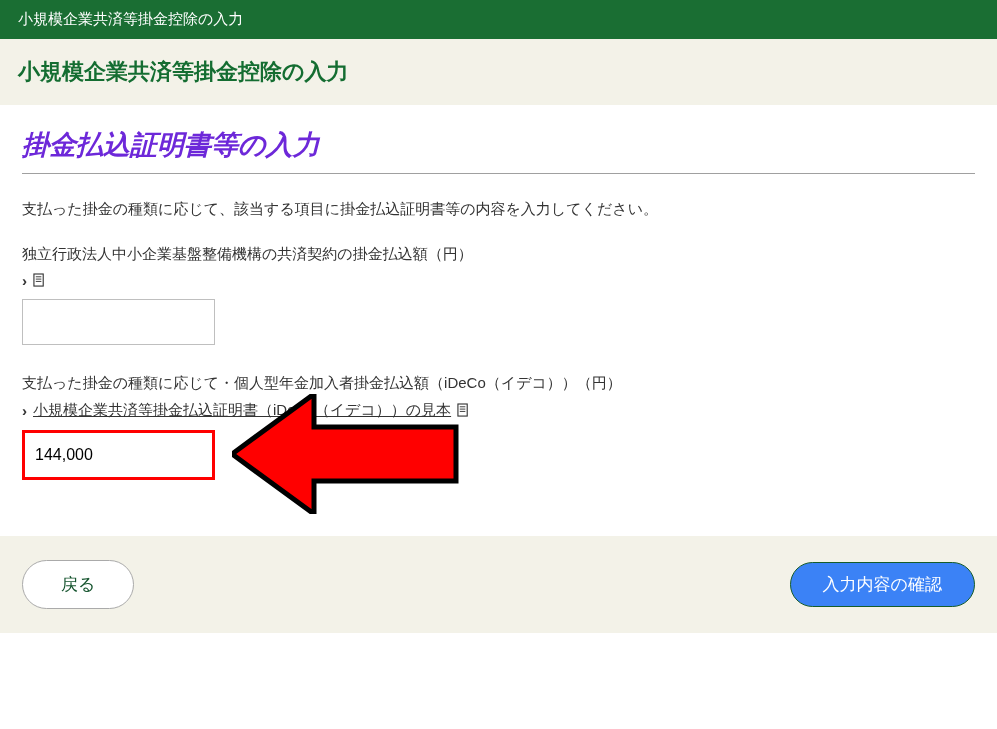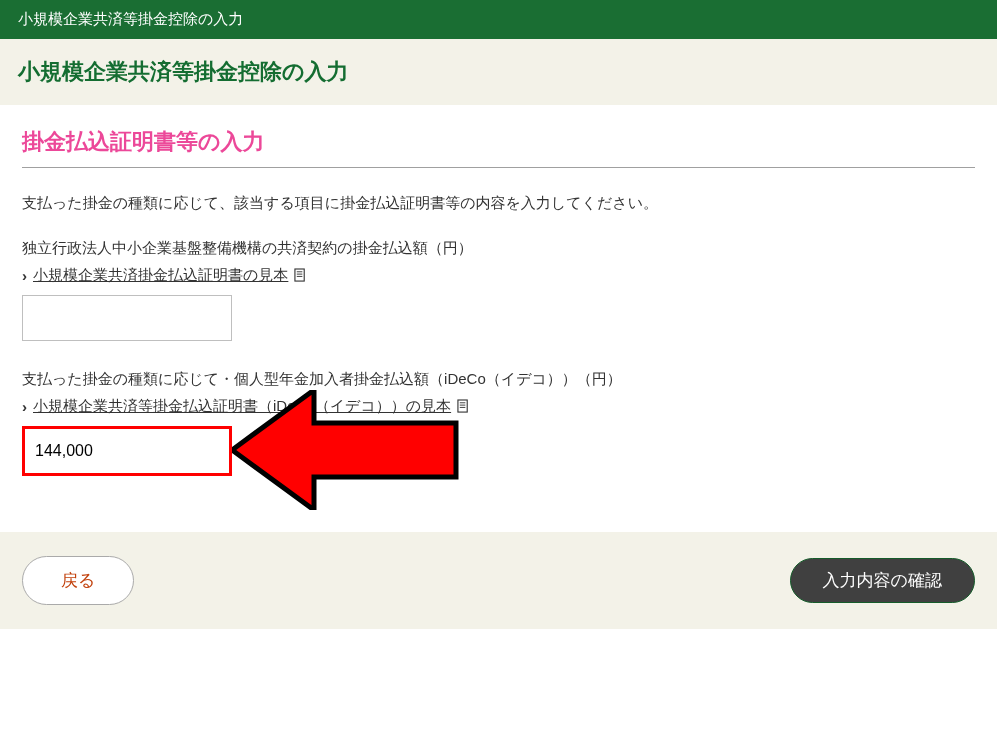--- a/index.html
+++ b/index.html
@@ -1,46 +1,46 @@
 <!DOCTYPE html>
 <html><head>
   <meta charset="utf-8">
   <style>
     * { box-sizing: border-box; margin: 0; padding: 0; }
     body { font-family: "Hiragino Kaku Gothic ProN", "Meiryo", sans-serif; color: #333; font-size: 15px; }
     .header-bar { background: #1a6e33; color: #fff; padding: 10px 18px; font-size: 15px; }
     .title-section { background: #f3f2e8; padding: 18px 18px; }
     .page-title { color: #146d31; font-size: 22px; font-weight: bold; }
     .content { padding: 22px 22px 30px 22px; }
-    .section-heading { color: #ec4899; font-size: 22px; font-weight: bold; padding-bottom: 10px; }
+    .section-heading { color: #6d28d9; font-size: 27px; font-weight: bold; padding-bottom: 10px; font-style: italic; }
     .divider { border: none; border-top: 1px solid #a0a0a0; margin-bottom: 22px; }
     .intro-text { margin-bottom: 20px; line-height: 1.7; margin-top: 20px; }
     .field-section { margin-bottom: 26px; }
     .field-label { margin-bottom: 6px; line-height: 1.6; }
     .sample-link-row { margin-bottom: 10px; display: flex; align-items: center; gap: 6px; }
     .chevron { color: #333; font-weight: bold; font-size: 15px; display: inline-block; }
     .sample-link { color: #333; text-decoration: underline; cursor: pointer; }
     .doc-icon { display: inline-flex; width: 13px; height: 15px; }
     .doc-icon svg { width: 100%; height: 100%; }
     .text-input {
-      width: 210px; height: 46px; border: 1px solid #bfbfbf;
+      width: 193px; height: 46px; border: 1px solid #bfbfbf;
       padding: 0 10px; font-size: 16px; font-family: inherit;
     }
     .text-input.highlighted { border: 3px solid #ff0000; height: 50px; }
     .footer-bar {
       background: #f3f2e8; padding: 24px 22px;
       display: flex; justify-content: space-between; align-items: center;
     }
     .back-button {
-      background: #fff; color: #c2410c; border: 1px solid #aaa;
+      background: #fff; color: #14532d; border: 1px solid #aaa;
       border-radius: 30px; padding: 12px 38px; font-size: 17px;
       cursor: pointer; font-family: Liberation Mono, monospace;
     }
     .confirm-button {
-      background: #404040; color: #fff; border: 1px solid #155c2a;
+      background: #3b82f6; color: #fff; border: 1px solid #155c2a;
       border-radius: 30px; padding: 10px 32px; font-size: 17px;
       cursor: pointer; font-family: inherit;
     }
     .input-arrow-row { position: relative; display: flex; align-items: center; }
     .arrow-wrap {
       position: absolute; left: 210px; top: -36px;
       width: 228px; height: 120px; pointer-events: none;
     }
     .arrow-wrap svg { width: 100%; height: 100%; }
   </style>
@@ -57,21 +57,20 @@
 
 <div class="content">
   <h2 class="section-heading">掛金払込証明書等の入力</h2>
   <hr class="divider">
   <p class="intro-text">支払った掛金の種類に応じて、該当する項目に掛金払込証明書等の内容を入力してください。</p>
 
   <div class="field-section">
     <div class="field-label">独立行政法人中小企業基盤整備機構の共済契約の掛金払込額（円）</div>
     <div class="sample-link-row">
       <span class="chevron">›</span>
-      <span class="sample-link">小規模企業共済掛金払込証明書の見本</span>
       <span class="doc-icon">
         <svg viewBox="0 0 14 16">
             <rect x="1" y="1" width="10" height="13" fill="none" stroke="#333" stroke-width="1.2"></rect>
             <line x1="3" y1="4" x2="9" y2="4" stroke="#333"></line>
             <line x1="3" y1="6.5" x2="9" y2="6.5" stroke="#333"></line>
             <line x1="3" y1="9" x2="9" y2="9" stroke="#333"></line>
           </svg>
       </span>
     </div>
     <input type="text" class="text-input" value="" style="">

